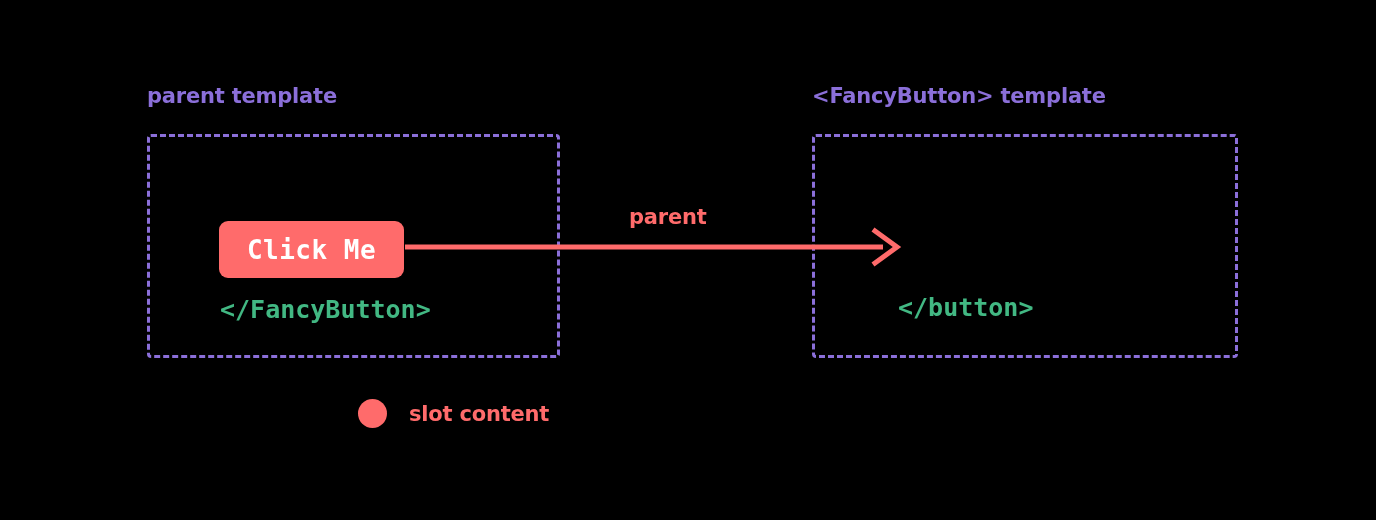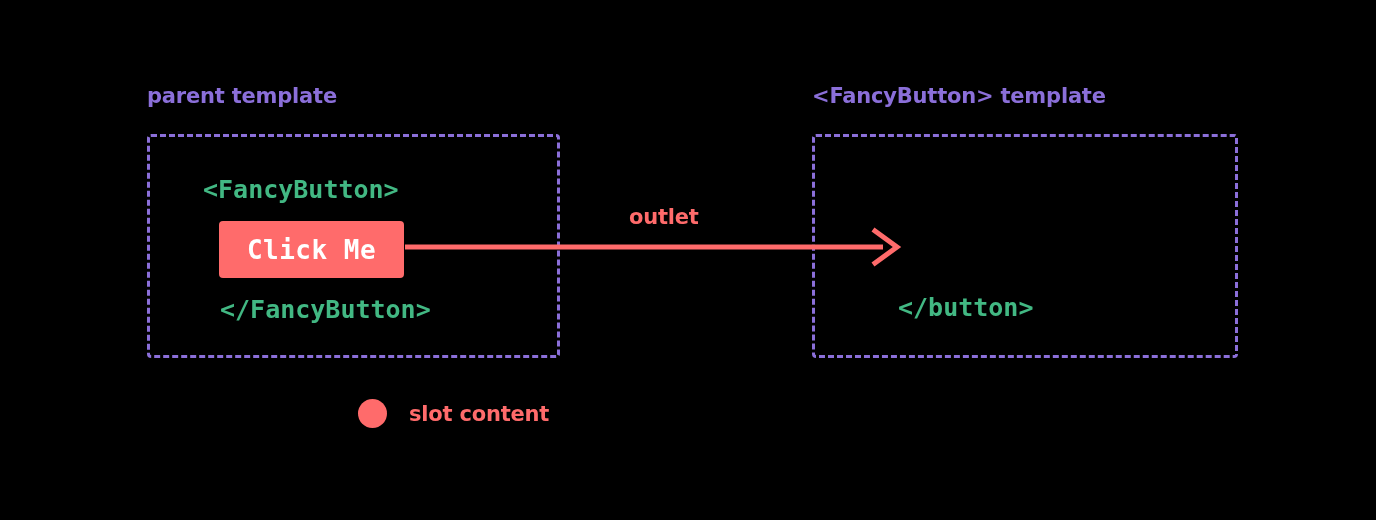--- a/index.html
+++ b/index.html
@@ -59,21 +59,21 @@
   #code-close-button{ left: 898px; top: 293px; }
 
   
   #chip-click-me {
     position: absolute;
     left: 219px;
     top: 221px;
     width: 185px;
     height: 57px;
     background: #FF6B6B;
-    border-radius: 4px;
+    border-radius: 9px;
     display: flex;
     align-items: center;
     justify-content: center;
   }
   #chip-click-me .chip-label {
     font-family: "DejaVu Sans Mono", monospace;
     font-weight: 700;
     font-size: 26px;
     color: #FFFFFF;
     letter-spacing: 0.5px;
@@ -156,38 +156,37 @@
 <div class="stage">
 
   <div class="caption" id="caption-parent">parent template</div>
 
   <div class="caption" id="caption-fancy">&lt;FancyButton&gt; template</div>
 
   <div class="template-box" id="box-parent"></div>
 
   <div class="template-box" id="box-fancy"></div>
 
-  <div class="code" id="code-open-fancy">&lt;FancyButton&gt;</div>
 
   <div id="chip-click-me">
     <span class="chip-label">Click Me</span>
   </div>
 
   <div class="code" id="code-close-fancy">&lt;/FancyButton&gt;</div>
 
 
 
   <div class="code" id="code-close-button">&lt;/button&gt;</div>
 
   <svg id="replace-arrow" viewBox="0 0 500 45">
     <line x1="0" y1="22" x2="478" y2="22" stroke="#FF6B6B" stroke-width="5"></line>
     <polyline points="470,6 492,22 470,38" fill="none" stroke="#FF6B6B" stroke-width="5" stroke-linecap="square" stroke-linejoin="miter"></polyline>
   </svg>
 
-  <div id="replace-label">outlet</div>
+  <div id="replace-label">parent</div>
 
   <div class="legend-item" id="legend-slot-content">
     <span class="legend-dot red"></span>
     <span class="legend-text red">slot content</span>
   </div>
 
 
 </div>
 
 </body></html>

